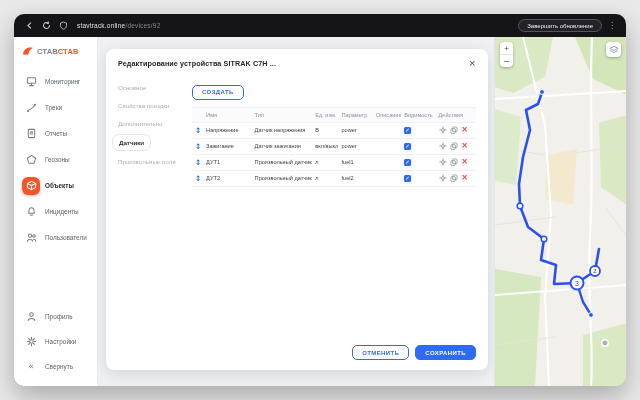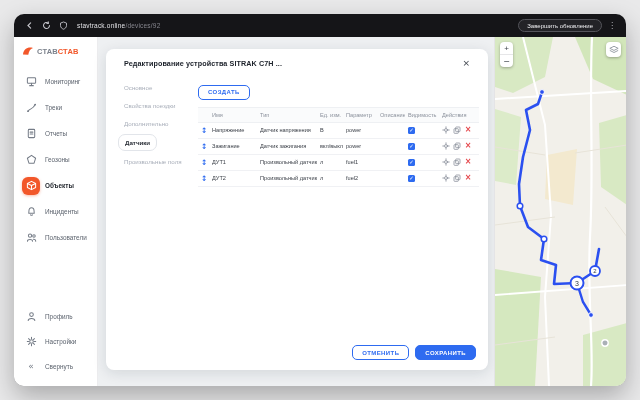--- a/index.html
+++ b/index.html
@@ -39,21 +39,21 @@
             border-radius:6px; }
   .nav-label { font-size:6.4px; color:#5b626d; white-space:nowrap; }
   .nav-item.active .nav-ic { background:#f2572a; box-shadow:0 1px 3px rgba(242,87,42,.4); }
   .nav-item.active .nav-label { color:#23272e; font-weight:700; }
   .nav-bottom { margin-top:auto; display:flex; flex-direction:column; gap:4px; }
   .collapse-gl { font-size:9px; color:#757c87; line-height:1; }
 
   
   .main { flex:1; position:relative; background:#eef0f2; }
   .modal { position:absolute; left:8px; right:6px; top:12px; bottom:16px; background:#fff;
-           border-radius:8px; box-shadow:0 3px 14px rgba(20,30,50,.12); padding:10px 18px; }
+           border-radius:8px; box-shadow:0 3px 14px rgba(20,30,50,.12); padding:10px 12px; }
   .modal-head { display:flex; align-items:flex-start; }
   .modal-title { font-size:7.2px; font-weight:700; color:#20252e; letter-spacing:.1px; }
   .modal-close { margin-left:auto; font-size:9px; line-height:8px; color:#3c424b; cursor:pointer; }
   .modal-body { display:flex; margin-top:12px; }
   .tabs { width:66px; flex:0 0 66px; display:flex; flex-direction:column; gap:11px; padding-top:4px; }
   .tab { font-size:6.2px; color:#a9afba; white-space:nowrap; cursor:pointer; }
   .tab.active { color:#272c34; font-weight:700; border:1px solid #e2e5ea; border-radius:7px;
                 padding:4px 6px; margin:-4px -2px -4px -6px; width:fit-content; background:#fff; }
   .content { flex:1; padding-left:8px; min-width:0; }
   .btn { display:inline-block; border-radius:5px; font-size:6px; font-weight:700; letter-spacing:.4px;

